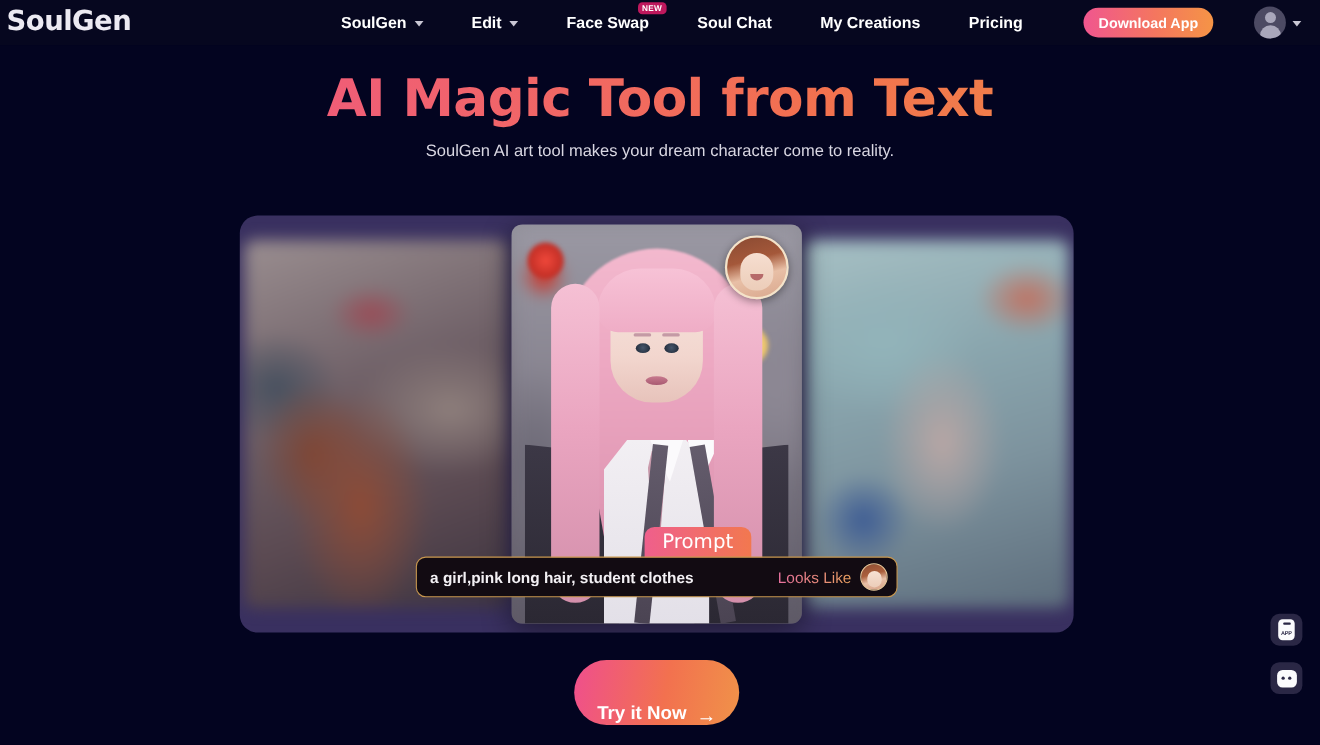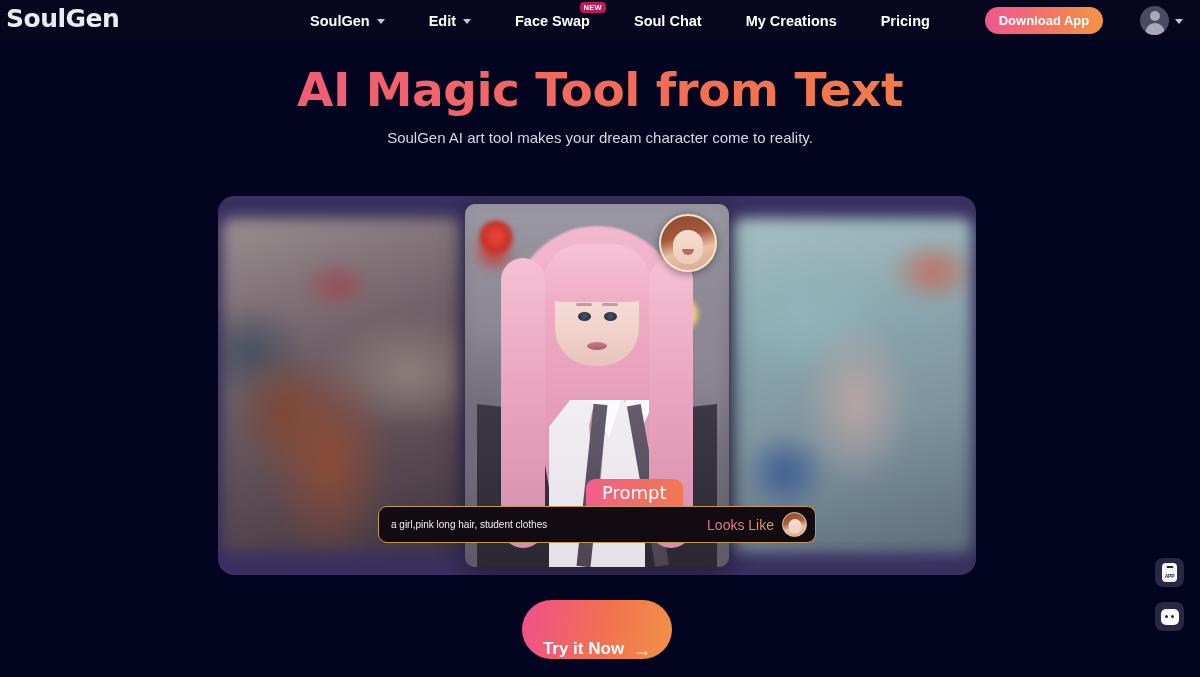--- a/index.html
+++ b/index.html
@@ -256,21 +256,21 @@
   }
   .prompt-bar {
     position:absolute; left:378px; top:506px; z-index:25;
     width:438px; height:37px;
     background:#120b12; border:1.5px solid #c8974e;
     border-radius:9px;
     display:flex; align-items:center;
     padding:0 8px 0 12px;
   }
   .prompt-text {
-    color:#f3f0f4; font-size:10px; font-weight:400; flex:1;
+    color:#f3f0f4; font-size:14px; font-weight:700; flex:1;
     white-space:nowrap; overflow:hidden;
   }
   .looks-like {
     font-size:14px; font-weight:500; margin-right:8px;
     background:linear-gradient(90deg,#e8709f 0%,#e9a05f 100%);
     -webkit-background-clip:text; background-clip:text;
     -webkit-text-fill-color:transparent; color:transparent;
   }
   .looks-avatar {
     width:25px; height:25px; border-radius:50%;

